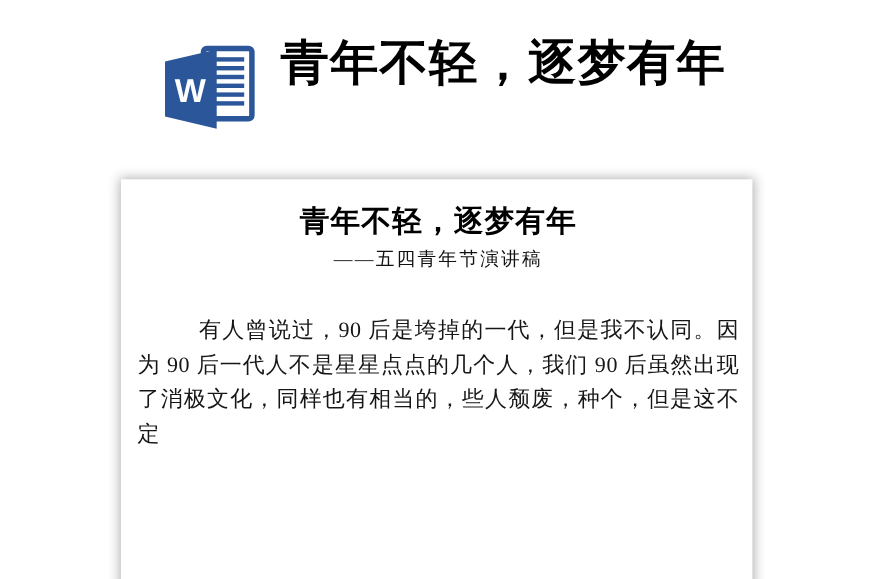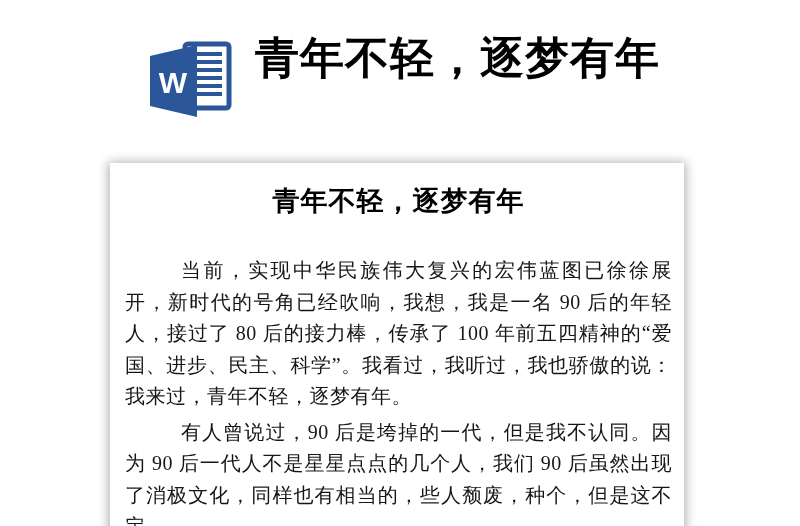--- a/index.html
+++ b/index.html
@@ -102,17 +102,17 @@
     </g>
   </svg>
 
   <div class="header-title">
     <div>青年不轻，逐梦有年</div>
   </div>
 </div>
 
 <div class="page">
   <div class="doc-title">青年不轻，逐梦有年</div>
+  <div class="doc-subtitle">——五四青年节演讲稿</div>
   <div class="doc-body">
-    <p>当前，实现中华民族伟大复兴的宏伟蓝图已徐徐展开，新时代的号角已经吹响，我想，我是一名 90 后的年轻人，接过了 80 后的接力棒，传承了 100 年前五四精神的“爱国、进步、民主、科学”。我看过，我听过，我也骄傲的说：我来过，青年不轻，逐梦有年。</p>
     <p>有人曾说过，90 后是垮掉的一代，但是我不认同。因为 90 后一代人不是星星点点的几个人，我们 90 后虽然出现了消极文化，同样也有相当的，些人颓废，种个，但是这不定</p>
   </div>
 </div>
 
 </body></html>

